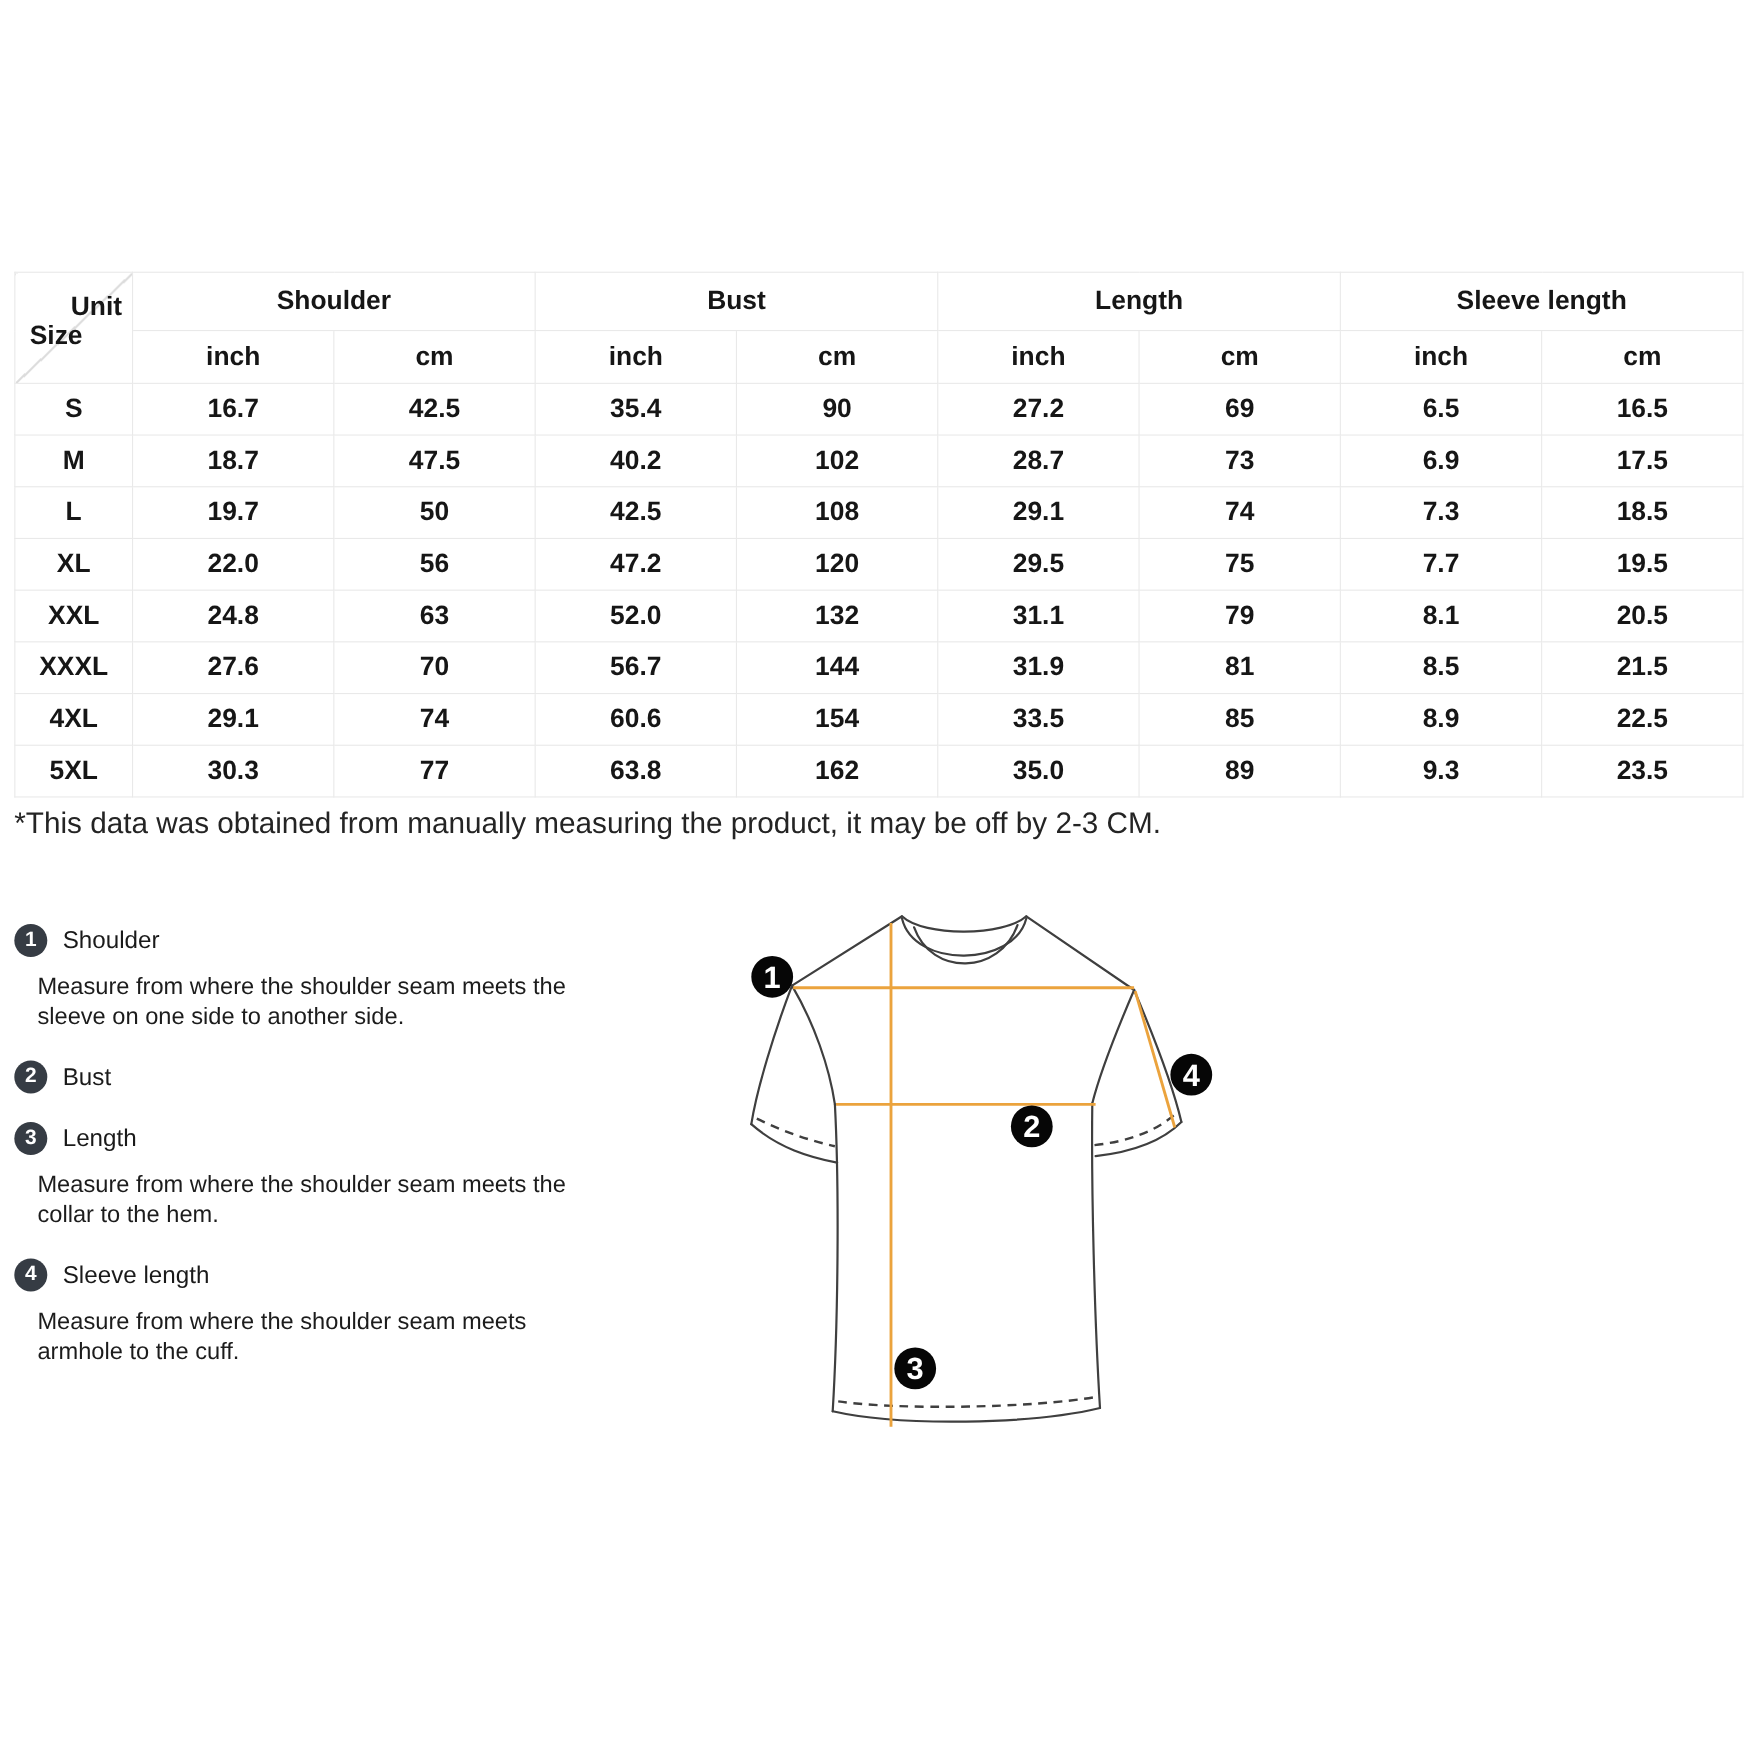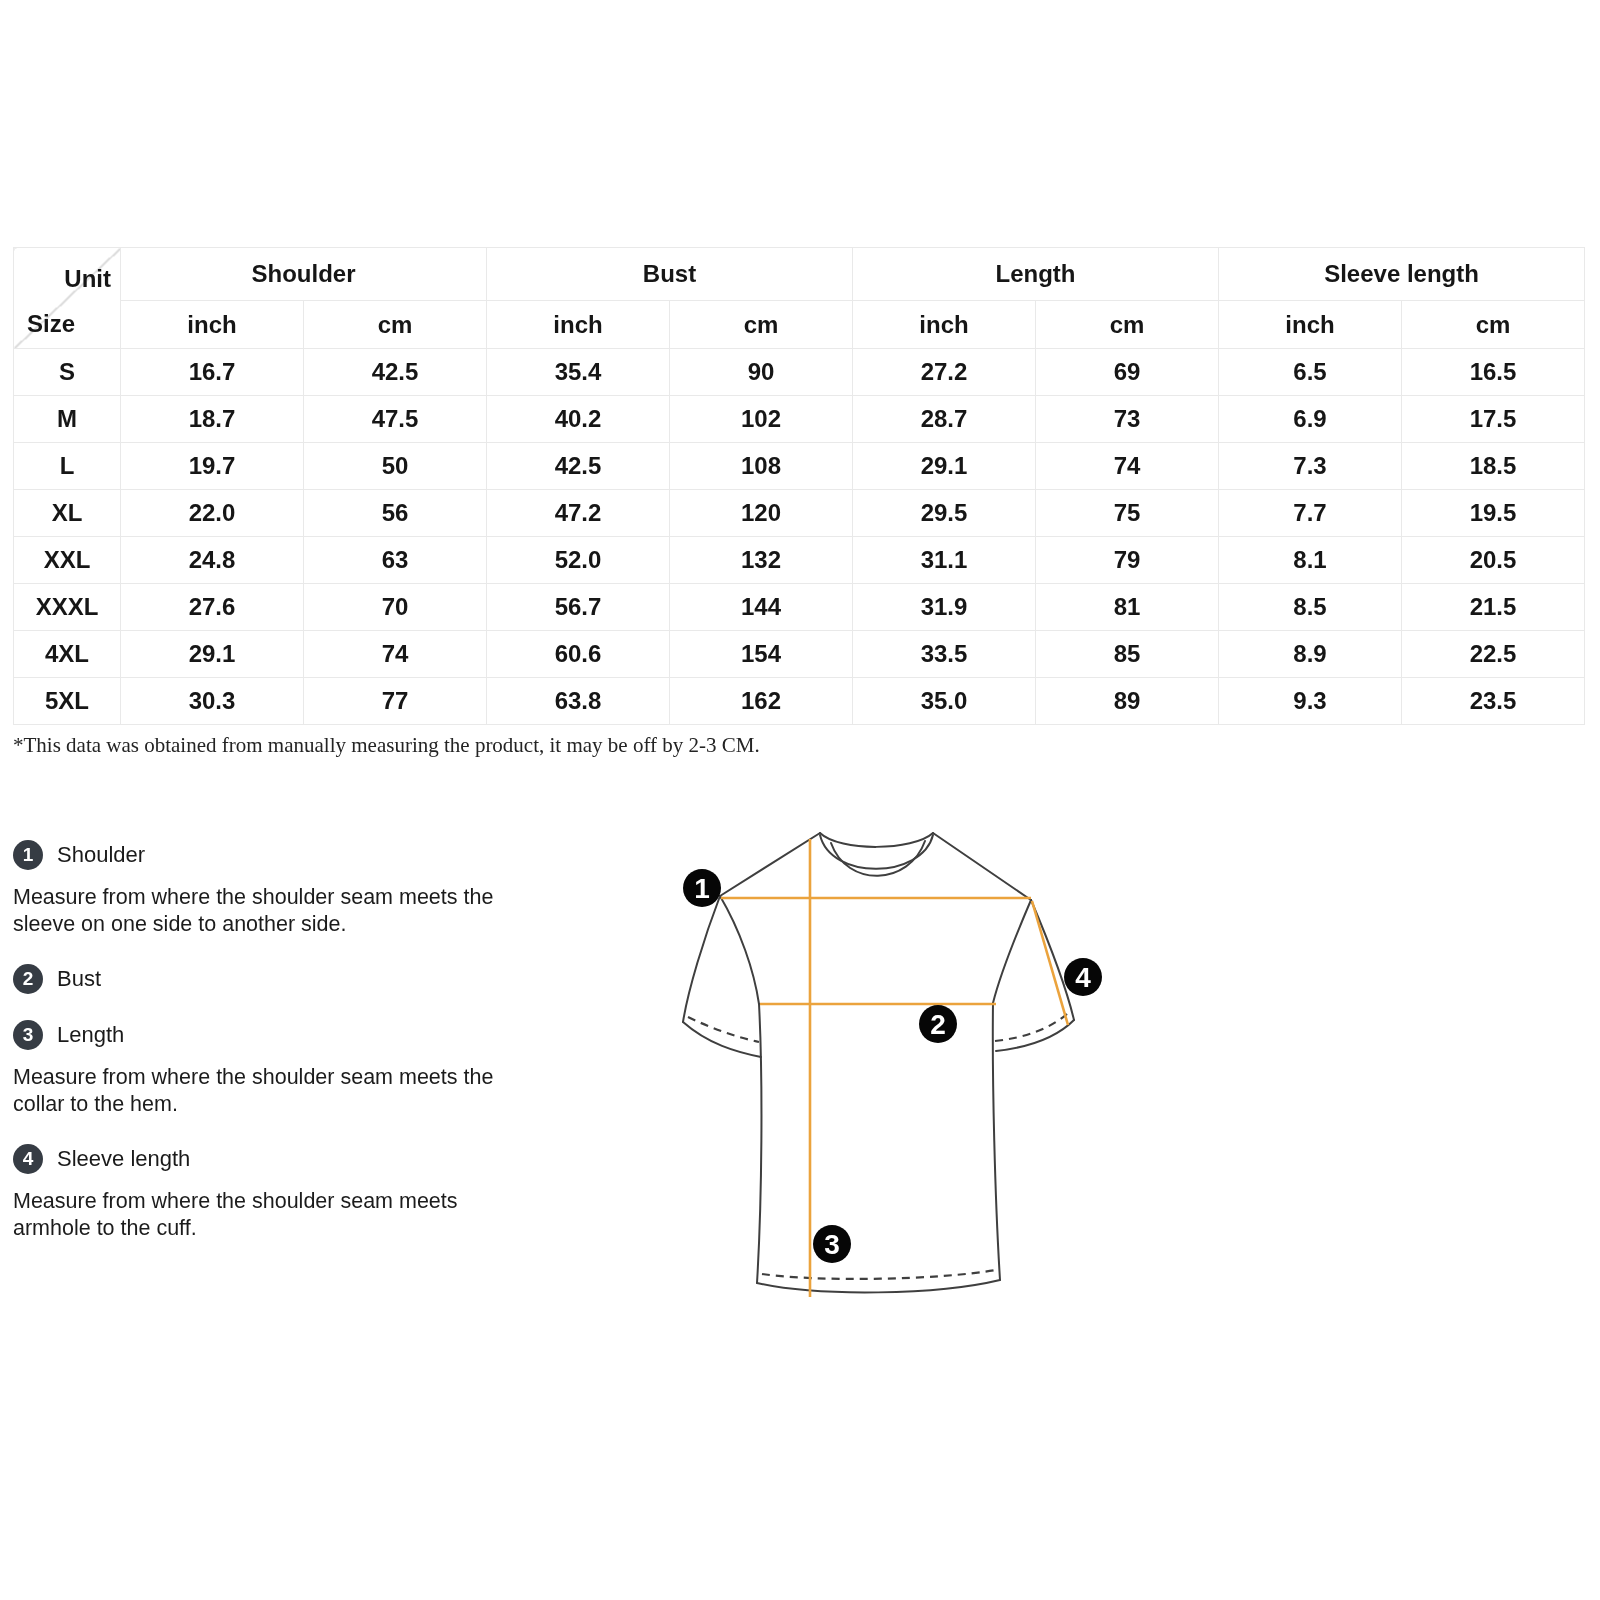--- a/index.html
+++ b/index.html
@@ -29,47 +29,47 @@
   tr.unit-row  th { height:48px; }
   tbody tr        { height:47px; }
 
   th.corner {
     position:relative;
     background-image:linear-gradient(to bottom right,
       transparent calc(50% - 1px), #dcdcdc calc(50% - 1px),
       #dcdcdc calc(50% + 1px), transparent calc(50% + 1px));
   }
   th.corner .unit { position:absolute; top:17px; right:9px;margin-left:38px; }
-  th.corner .size { position:absolute; bottom:10px; left:13px; }
+  th.corner .size { position:absolute; bottom:28px; left:13px; }
 
   
   .footnote {
     position:absolute; left:13px; top:733px;
-    font-size:21px; font-weight:400; color:#242424;font-family:Liberation Serif, serif;
+    font-size:27px; font-weight:400; color:#242424;
   }
 
   
   .howto-title {
     position:absolute; left:13px; top:776px;
     font-size:30px; font-weight:400; color:#111111;
   }
   .measure-list { position:absolute; left:13px; top:840px; width:560px; }
   .m-item + .m-item { margin-top:26px; }
   .item-head { display:flex; align-items:center; gap:14px; height:30px; }
   .badge {
     width:30px; height:30px; border-radius:50%;
     background:#363c44; color:#ffffff;
     display:inline-flex; align-items:center; justify-content:center;
     font-size:19px; font-weight:700; flex:0 0 30px;
   }
   .item-title { font-size:22px; font-weight:400; color:#1a1a1a; }
   .item-desc {
     margin-top:14px;
     font-size:21.5px; font-weight:400; color:#1c1c1c;
-    line-height:27px; white-space:pre-line;
+    line-height:27px; white-space:pre-line;margin-left:21px;
   }
 
   
   .diagram { position:absolute; left:628px; top:780px; width:480px; height:540px; }
   .shirt-line   { fill:none; stroke:#3f3f3f; stroke-width:2; stroke-linecap:round; stroke-linejoin:round; }
   .shirt-dash   { fill:none; stroke:#3f3f3f; stroke-width:2.2; stroke-dasharray:8 6; stroke-linecap:butt; }
   .measure-line { fill:none; stroke:#EBA33D; stroke-width:2.6; stroke-linecap:butt; }
   .marker-dot   { fill:#060606; }
   .marker-num   { fill:#ffffff; font-family:"Liberation Sans","DejaVu Sans",sans-serif;
                   font-size:28px; font-weight:700; text-anchor:middle; }

